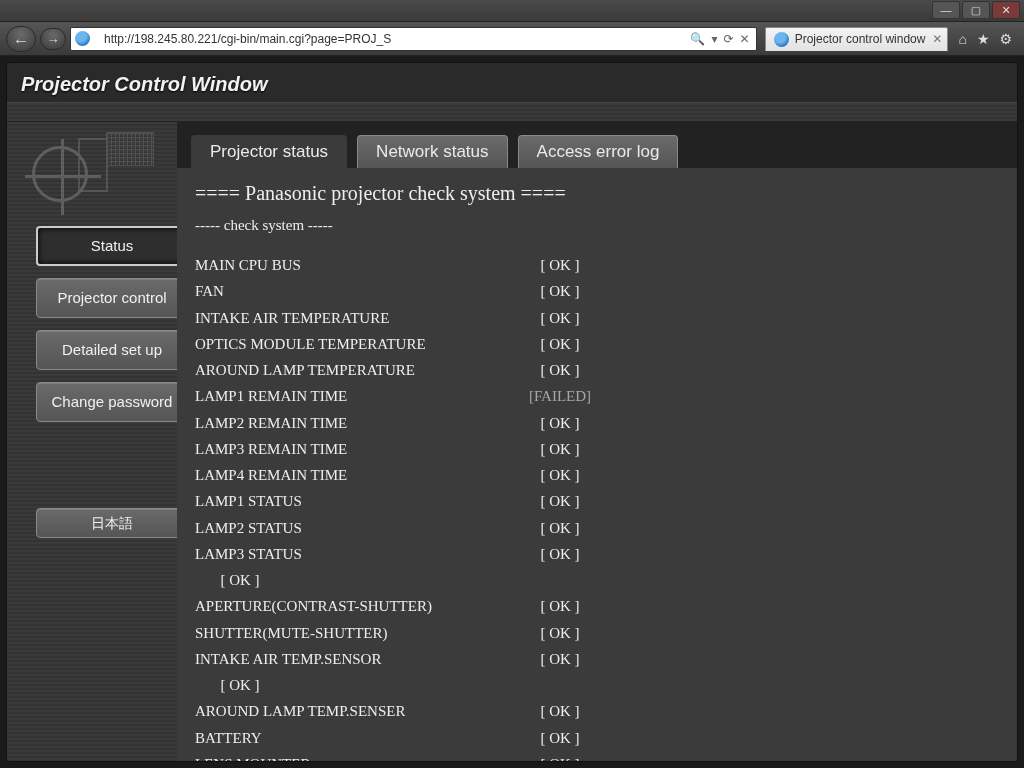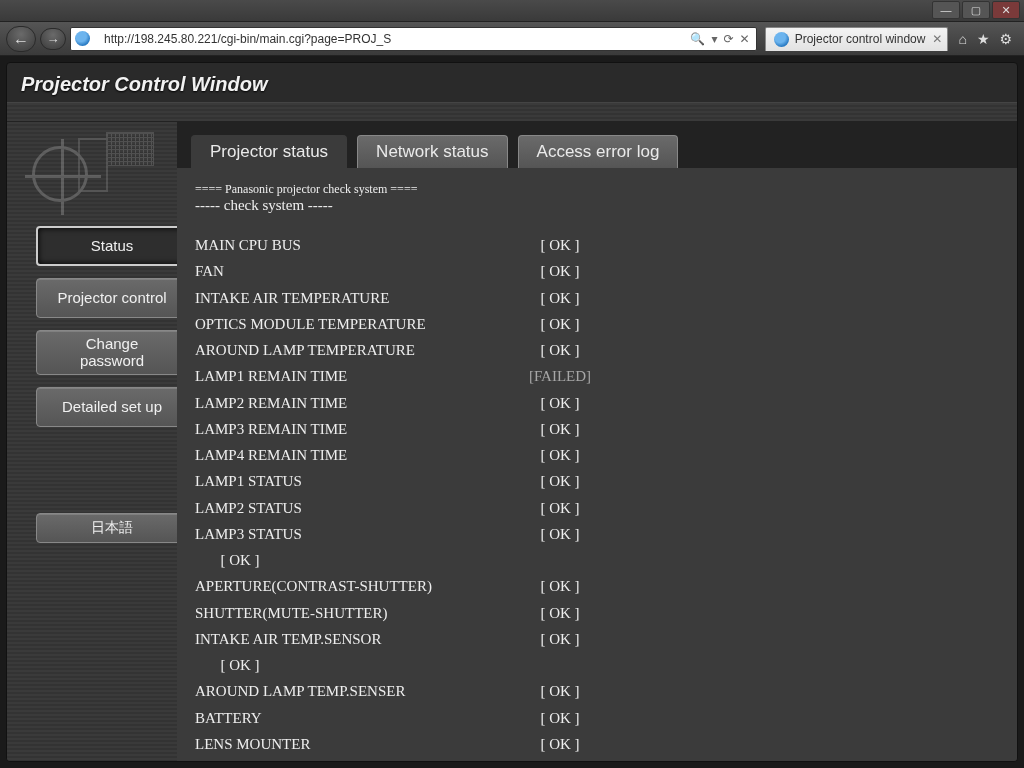--- a/index.html
+++ b/index.html
@@ -235,21 +235,21 @@
     min-height: 40px;
     background: linear-gradient(to bottom, #6a6a6a, #555);
     border: 1px solid #888;
     border-radius: 4px;
     color: #f0f0f0;
     font-size: 15px;
     display: flex;
     align-items: center;
     justify-content: center;
     text-align: center;
-    padding: 4px 20px;
+    padding: 4px 14px;
     line-height: 1.15;
     cursor: pointer;
     box-shadow: inset 0 1px 0 rgba(255,255,255,0.15);
     margin-left: 40px;
   }
   .side-btn.active {
     background: #2e2e2e;
     border: 2px solid #ccc;
     box-shadow: inset 0 0 6px #000;
   }
@@ -294,21 +294,21 @@
   }
 
   .content-scroll {
     flex: 1;
     overflow-y: scroll;
     padding: 14px 18px 20px;
     color: #eee;
     font-family: Georgia, "Times New Roman", serif;
     font-size: 15px;
   }
-  .content-scroll .hdr1 { margin-bottom: 0; font-size: 12px; }
+  .content-scroll .hdr1 { margin-bottom: 12px; font-size: 20px; }
   .content-scroll .hdr2 { margin-bottom: 18px; font-size: 15px; }
   .check-row {
     display: flex;
     line-height: 1.75;
   }
   .check-label { width: 320px; }
   .check-status { width: 90px; text-align: center; }
   .check-status.failed { color: #a7a7a7; }
 
   
@@ -376,24 +376,24 @@
           <div class="reticle"></div>
         </div>
         <div id="sidebar-items" style="display: flex; flex-direction: column; gap: 12px;">
             <div class="side-btn active">
               <span>Status</span>
             </div>
             <div class="side-btn">
               <span>Projector control</span>
             </div>
             <div class="side-btn">
-              <span>Change password</span>
+              <span>Detailed set up</span>
             </div>
             <div class="side-btn">
-              <span>Detailed set up</span>
+              <span>Change password</span>
             </div>
           </div>
         <div class="side-spacer"></div>
         <div class="side-btn lang">
           <span>日本語</span>
         </div>
       </div>
 
       <div class="main">
         <div class="tabs" id="tabs">

